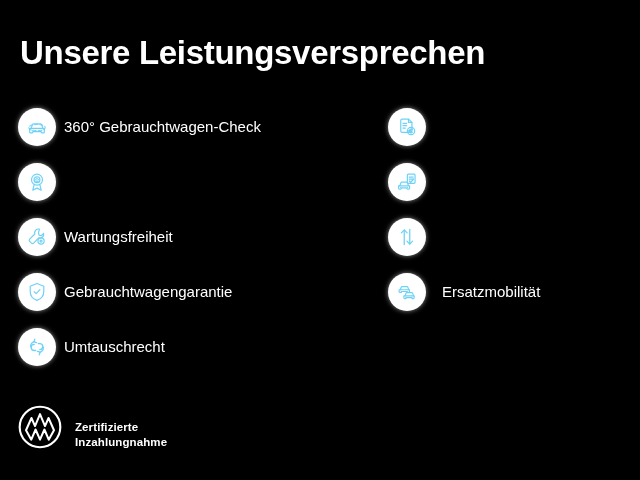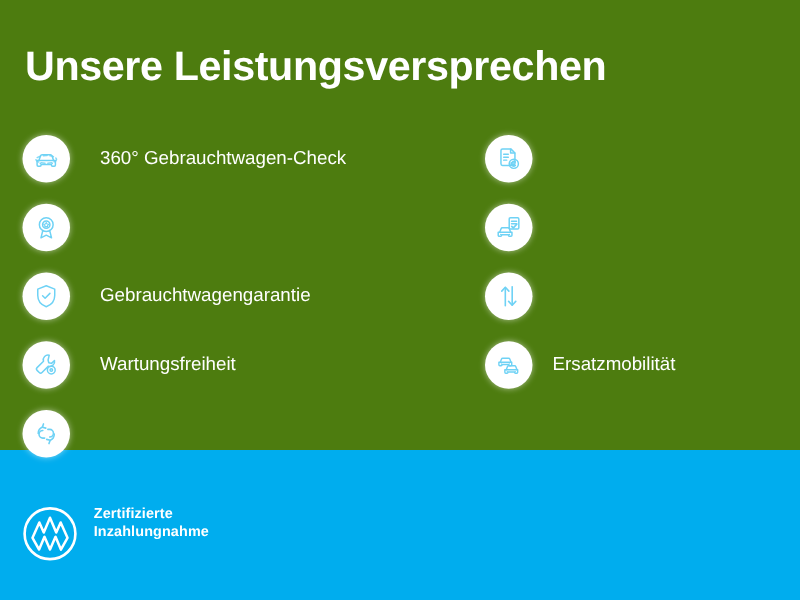--- a/index.html
+++ b/index.html
@@ -10,22 +10,22 @@
     width: 640px;
     height: 480px;
     overflow: hidden;
     background: #00ADEE;
     font-family: "Liberation Sans", sans-serif;
     -webkit-font-smoothing: antialiased;
   }
   .poster {
     position: relative;
     width: 640px;
-    height: 360px;
-    background: #4d7c0f;
+    height: 480px;
+    background: #000000;
   }
 
   
   .title {
     position: absolute;
     left: 20px;
     top: 33px;
     font-size: 33px;
     line-height: 40px;
     font-weight: bold;
@@ -59,35 +59,35 @@
     align-items: center;
     justify-content: center;
     box-shadow: 0 0 5px rgba(255,255,255,0.55);
   }
   .badge svg {
     width: 22px;
     height: 22px;
     display: block;
   }
   .benefit-label {
-    margin-left: 24px;
+    margin-left: 8px;
     font-size: 15px;
     line-height: 18px;
     color: #ffffff;
     white-space: nowrap;
   }
   .col-right .benefit-label { margin-left: 16px; }
 
   
   .brand {
     position: absolute;
     left: 17px;
     top: 404px;
     display: flex;
-    align-items: flex-start;
+    align-items: flex-end;
   }
   .vw-logo {
     flex: 0 0 auto;
     width: 46px;
     height: 46px;
   }
   .brand-text {
     margin-left: 12px;
     font-size: 11.5px;
     line-height: 15px;
@@ -125,49 +125,50 @@
           <circle cx="12" cy="9.5" r="3.2"></circle>
           <path d="M12 7.6l.7 1.4 1.5.2-1.1 1.1.3 1.5-1.4-.7-1.4.7.3-1.5-1.1-1.1 1.5-.2z" stroke-width="0.9"></path>
           <path d="M9 14.6 7.4 21l4.6-2.3 4.6 2.3L15 14.6"></path>
         </svg>
       </span>
     </div>
 
     <div class="benefit">
       <span class="badge">
         <svg viewBox="0 0 24 24" fill="none" stroke="#6FD2F5" stroke-width="1.3" stroke-linecap="round" stroke-linejoin="round">
-          <path d="M12 2.8 4.6 5.8v5.6c0 4.4 3 8.2 7.4 9.8 4.4-1.6 7.4-5.4 7.4-9.8V5.8z"></path>
-          <path d="M8.8 11.6 11 13.8l4.2-4.3"></path>
-        </svg>
-      </span>
-      <span class="benefit-label">Gebrauchtwagengarantie</span>
-    </div>
-
-    <div class="benefit">
-      <span class="badge">
-        <svg viewBox="0 0 24 24" fill="none" stroke="#6FD2F5" stroke-width="1.3" stroke-linecap="round" stroke-linejoin="round">
           <path d="M14.6 3.4a4.2 4.2 0 0 0-5 5.3l-5.6 5.6a1.7 1.7 0 0 0 0 2.4l1.9 1.9a1.7 1.7 0 0 0 2.4 0l5.6-5.6a4.2 4.2 0 0 0 5.3-5l-2.6 2.6-2.4-.6-.6-2.4z"></path>
           <circle cx="16.4" cy="16.4" r="3.4"></circle>
           <circle cx="16.4" cy="16.4" r="1.1"></circle>
         </svg>
       </span>
       <span class="benefit-label">Wartungsfreiheit</span>
+    </div>
+
+    <div class="benefit">
+      <span class="badge">
+        <svg viewBox="0 0 24 24" fill="none" stroke="#6FD2F5" stroke-width="1.3" stroke-linecap="round" stroke-linejoin="round">
+          <path d="M12 2.8 4.6 5.8v5.6c0 4.4 3 8.2 7.4 9.8 4.4-1.6 7.4-5.4 7.4-9.8V5.8z"></path>
+          <path d="M8.8 11.6 11 13.8l4.2-4.3"></path>
+        </svg>
+      </span>
+      <span class="benefit-label">Gebrauchtwagengarantie</span>
     </div>
 
     <div class="benefit">
       <span class="badge">
         <svg viewBox="0 0 24 24" fill="none" stroke="#6FD2F5" stroke-width="1.4" stroke-linecap="round" stroke-linejoin="round">
           <path d="M8.8 6.2A6 6 0 0 0 5 11.8"></path>
           <path d="M15.2 17.8a6 6 0 0 0 3.8-5.6"></path>
           <path d="M9.6 3.4 8.6 6.4l3 .7"></path>
           <path d="M14.4 20.6l1-3-3-.7"></path>
           <path d="M9 9.2a3.3 3.3 0 0 0 0 6.6h1.6"></path>
           <path d="M15 14.8a3.3 3.3 0 0 0 0-6.6h-1.6"></path>
         </svg>
       </span>
+      <span class="benefit-label">Umtauschrecht</span>
     </div>
 
   </div>
 
   <div class="col col-right">
 
     <div class="benefit">
       <span class="badge">
         <svg viewBox="0 0 24 24" fill="none" stroke="#6FD2F5" stroke-width="1.3" stroke-linecap="round" stroke-linejoin="round">
           <path d="M6.6 3.4h7.2l3.6 3.6v9.4a1.4 1.4 0 0 1-1.4 1.4H6.6a1.4 1.4 0 0 1-1.4-1.4V4.8a1.4 1.4 0 0 1 1.4-1.4z"></path>

